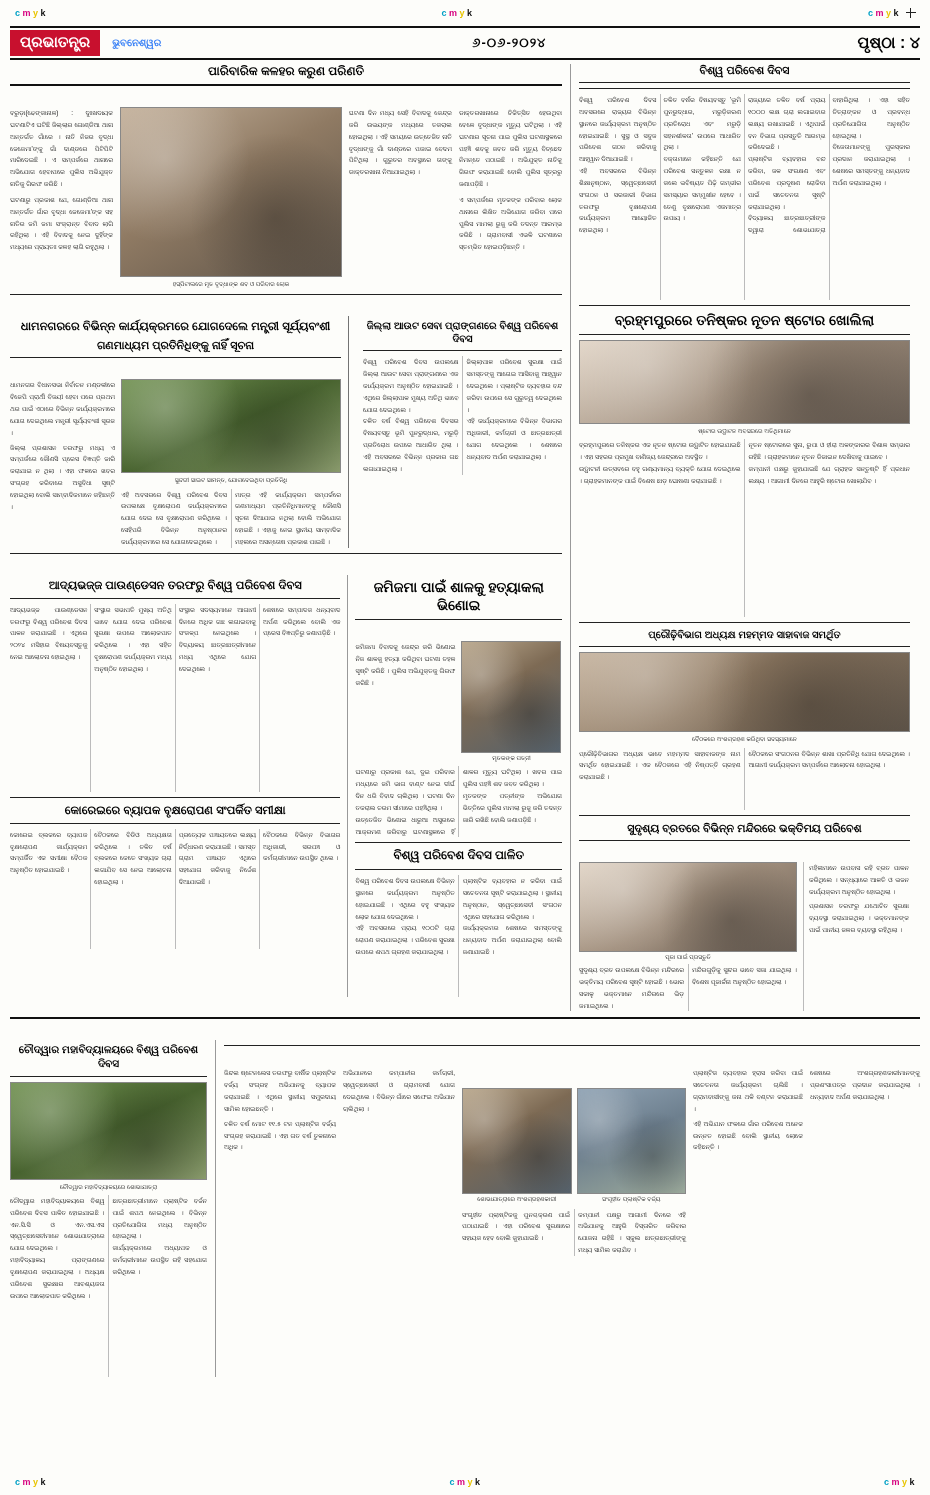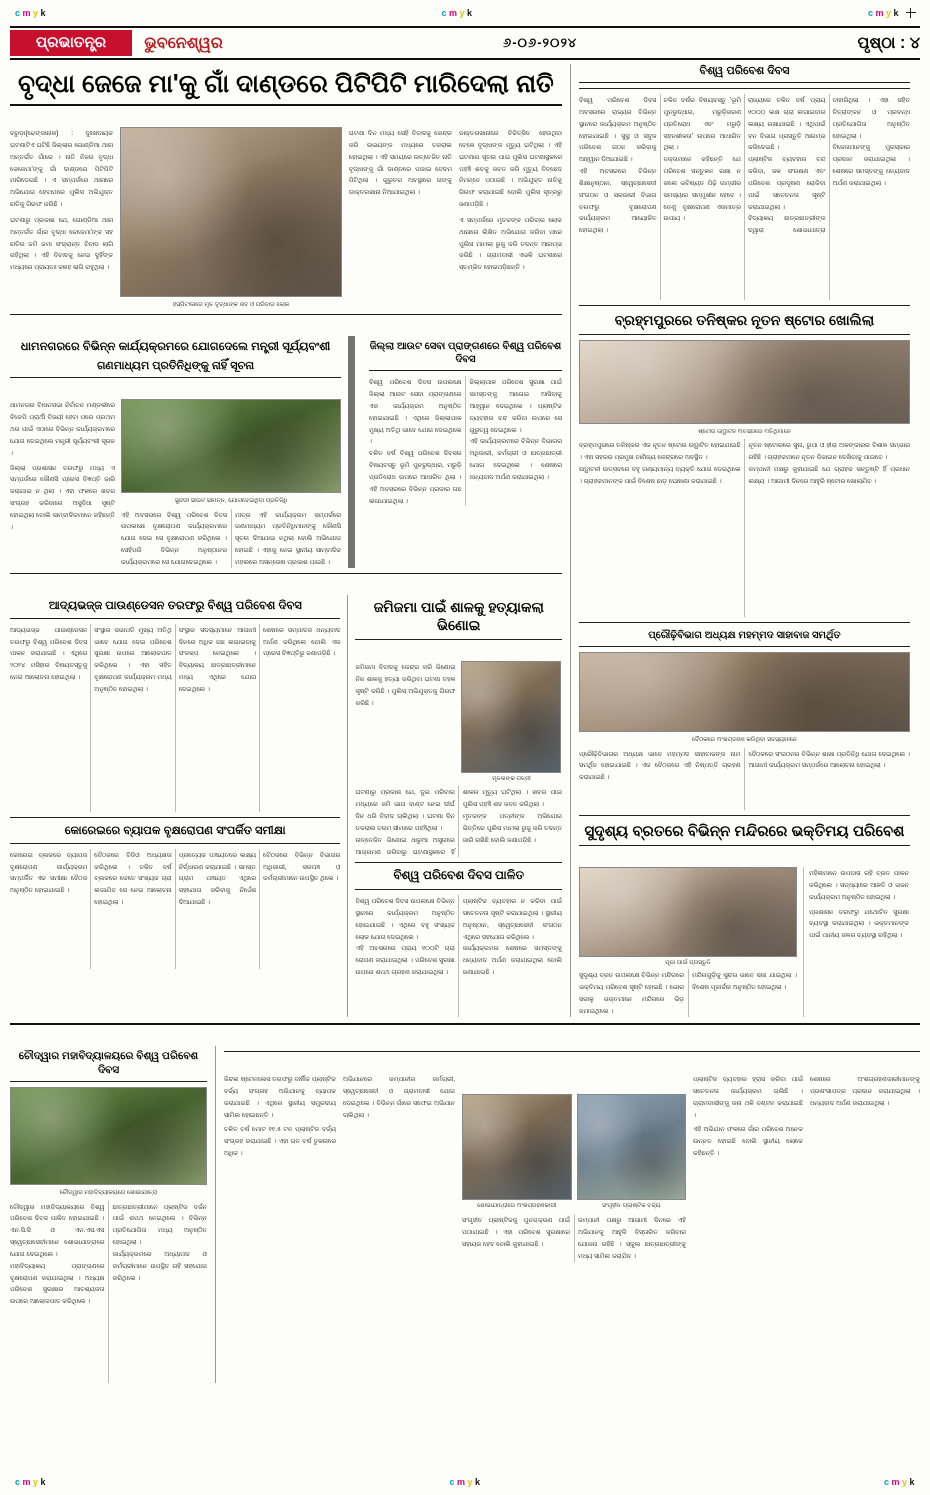--- a/index.html
+++ b/index.html
@@ -22,23 +22,23 @@
   .crop:before{left:4px;top:0;width:1px;height:10px;}
   .crop:after{top:4px;left:0;height:1px;width:10px;}
 
   .masthead{
     position:absolute;top:26px;left:10px;right:10px;height:34px;
     border-top:2px solid #111;border-bottom:2px solid #111;
     display:flex;align-items:center;box-sizing:border-box;
   }
   .logo{
     background:#c8102e;color:#fff;font-weight:bold;font-size:15px;
-    padding:3px 26px 5px;margin-right:12px;letter-spacing:0px;
-  }
-  .mh-city{color:#b91c1c;font-size:16px;font-weight:bold;}
+    padding:3px 10px 5px;margin-right:12px;letter-spacing:0px;
+  }
+  .mh-city{color:#3b82f6;font-size:10px;font-weight:bold;}
   .mh-date{flex:1;text-align:center;font-size:13px;font-weight:bold;letter-spacing:1px;}
   .mh-page{font-size:16px;font-weight:bold;}
 
   .content{position:absolute;top:64px;left:10px;right:10px;bottom:26px;}
   .kicker{font-size:11px;text-align:center;font-weight:bold;margin-bottom:2px;}
   .body-txt{
     font-size:6.4px;line-height:1.85;text-align:justify;color:#1a1a1a;
     word-break:break-word;hyphens:auto;
   }
   .cap{font-size:6px;line-height:1.7;text-align:justify;color:#222;}
@@ -115,21 +115,21 @@
     <div class="mh-date">୬-୦୬-୨୦୨୪</div>
     <div class="mh-page">ପୃଷ୍ଠା : ୪</div>
   </div>
 
   <div class="content">
 
     <div class="top-wrap">
 
       <div class="lead">
 
-        <div class="lead-hl">ବୃଦ୍ଧା ଜେଜେ ମା'କୁ ଗାଁ ଦାଣ୍ଡରେ ପିଟିପିଟି ମାରିଦେଲା ନାତି</div>
+        <div class="lead-kicker">ପାରିବାରିକ କଳହର କରୁଣ ପରିଣତି</div>
         <div class="rule-thick"></div>
 
         <div class="flexrow" style="gap:7px;">
           <div style="width:106px;">
             <div class="body-txt">ବରୁଡ଼ା(ଢେଙ୍କାନାଳ) : ଦୁଃଖଦାୟକ ଘଟଣାଟିଏ ଘଟିଛି ଜିଲ୍ଲାର ଗୋଣ୍ଡିଆ ଥାନା ଅନ୍ତର୍ଗତ ଗାଁରେ । ନାତି ନିଜର ବୃଦ୍ଧା ଜେଜେମା'ଙ୍କୁ ଗାଁ ଦାଣ୍ଡରେ ପିଟିପିଟି ମାରିଦେଇଛି । ଏ ସମ୍ପର୍କରେ ଥାନାରେ ଅଭିଯୋଗ ହେବାପରେ ପୁଲିସ ଅଭିଯୁକ୍ତ ନାତିକୁ ଗିରଫ କରିଛି ।</div>
             <div class="body-txt" style="margin-top:4px;">ଘଟଣାରୁ ପ୍ରକାଶ ଯେ, ଗୋଣ୍ଡିଆ ଥାନା ଅନ୍ତର୍ଗତ ଗାଁର ବୃଦ୍ଧା ଜେଜେମା'ଙ୍କ ସହ ନାତିର ଜମି ଜମା ସଂକ୍ରାନ୍ତ ବିବାଦ ଲାଗି ରହିଥିଲା । ଏହି ବିବାଦକୁ ନେଇ ଦୁହିଁଙ୍କ ମଧ୍ୟରେ ପ୍ରାୟତଃ କଳହ ଲାଗି ରହୁଥିଲା ।</div>
           </div>
           <div style="width:228px;">
             <div class="photo indoor" style="height:168px;"></div>
             <div class="cap" style="margin-top:2px;text-align:center;">ହସ୍ପିଟାଲରେ ମୃତ ବୃଦ୍ଧାଙ୍କ ଶବ ଓ ପରିବାର ଲୋକ</div>
@@ -160,21 +160,21 @@
                 <div class="photo green" style="height:92px;"></div>
                 <div class="cap" style="margin-top:2px;text-align:center;">ସୁନ୍ଦରୀ ସାଇଟ ସାମନ୍ତ, ଯୋଗଦେଇଥିବା ପ୍ରତିନିଧି</div>
                 <div class="cols2" style="margin-top:3px;">
                   <div class="body-txt">ଏହି ଅବସରରେ ବିଶ୍ୱ ପରିବେଶ ଦିବସ ଉପଲକ୍ଷେ ବୃକ୍ଷରୋପଣ କାର୍ଯ୍ୟକ୍ରମରେ ଯୋଗ ଦେଇ ସେ ବୃକ୍ଷରୋପଣ କରିଥିଲେ । ସେହିପରି ବିଭିନ୍ନ ଅନୁଷ୍ଠାନର କାର୍ଯ୍ୟକ୍ରମରେ ସେ ଯୋଗଦେଇଥିଲେ ।</div>
                   <div class="body-txt">ମାତ୍ର ଏହି କାର୍ଯ୍ୟକ୍ରମ ସମ୍ପର୍କରେ ଗଣମାଧ୍ୟମ ପ୍ରତିନିଧିମାନଙ୍କୁ କୌଣସି ସୂଚନା ଦିଆଯାଇ ନଥିଲା ବୋଲି ଅଭିଯୋଗ ହୋଇଛି । ଏହାକୁ ନେଇ ସ୍ଥାନୀୟ ସାମ୍ବାଦିକ ମହଲରେ ଅସନ୍ତୋଷ ପ୍ରକାଶ ପାଇଛି ।</div>
                 </div>
               </div>
             </div>
           </div>
 
-          <div style="width:210px;border-left:7px solid #737373;padding-left:14px;">
+          <div style="width:210px;border-left:1px solid #737373;padding-left:14px;">
             <div class="sub-hl" style="font-size:10px;">ଜିଲ୍ଲା ଆଉଟ ସେବା ପ୍ରାଙ୍ଗଣରେ ବିଶ୍ୱ ପରିବେଶ ଦିବସ</div>
             <div class="rule"></div>
             <div class="cols2">
               <div class="body-txt">ବିଶ୍ୱ ପରିବେଶ ଦିବସ ଉପଲକ୍ଷେ ଜିଲ୍ଲା ଆଉଟ ସେବା ପ୍ରାଙ୍ଗଣରେ ଏକ କାର୍ଯ୍ୟକ୍ରମ ଅନୁଷ୍ଠିତ ହୋଇଯାଇଛି । ଏଥିରେ ଜିଲ୍ଲାପାଳ ମୁଖ୍ୟ ଅତିଥି ଭାବେ ଯୋଗ ଦେଇଥିଲେ ।</div>
               <div class="body-txt">ଚଳିତ ବର୍ଷ ବିଶ୍ୱ ପରିବେଶ ଦିବସର ବିଷୟବସ୍ତୁ ଭୂମି ପୁନରୁଦ୍ଧାର, ମରୁଡ଼ି ପ୍ରତିରୋଧ ଉପରେ ଆଧାରିତ ଥିଲା । ଏହି ଅବସରରେ ବିଭିନ୍ନ ପ୍ରକାର ଗଛ ଲଗାଯାଇଥିଲା ।</div>
               <div class="body-txt">ଜିଲ୍ଲାପାଳ ପରିବେଶ ସୁରକ୍ଷା ପାଇଁ ସମସ୍ତଙ୍କୁ ଆଗେଇ ଆସିବାକୁ ଆହ୍ୱାନ ଦେଇଥିଲେ । ପ୍ଲାଷ୍ଟିକ ବ୍ୟବହାର ବନ୍ଦ କରିବା ଉପରେ ସେ ଗୁରୁତ୍ୱ ଦେଇଥିଲେ ।</div>
               <div class="body-txt">ଏହି କାର୍ଯ୍ୟକ୍ରମରେ ବିଭିନ୍ନ ବିଭାଗର ଅଧିକାରୀ, କର୍ମଚାରୀ ଓ ଛାତ୍ରଛାତ୍ରୀ ଯୋଗ ଦେଇଥିଲେ । ଶେଷରେ ଧନ୍ୟବାଦ ଅର୍ପଣ କରାଯାଇଥିଲା ।</div>
             </div>
           </div>
         </div>
@@ -265,21 +265,21 @@
         <div class="sub-hl" style="font-size:10px;">ପ୍ରୌଢ଼ିବିଭାଗ ଅଧ୍ୟକ୍ଷ ମହମ୍ମଦ ସାହାବାଜ ସମର୍ଥିତ</div>
         <div class="rule"></div>
         <div class="photo indoor" style="height:78px;"></div>
         <div class="cap" style="text-align:center;margin-top:2px;">ବୈଠକରେ ଅଂଶଗ୍ରହଣ କରିଥିବା ସଦସ୍ୟମାନେ</div>
         <div class="cols2" style="height:62px;margin-top:3px;">
           <div class="body-txt">ପ୍ରୌଢ଼ିବିଭାଗର ଅଧ୍ୟକ୍ଷ ଭାବେ ମହମ୍ମଦ ସାହାବାଜଙ୍କ ନାମ ସମର୍ଥିତ ହୋଇଯାଇଛି । ଏକ ବୈଠକରେ ଏହି ନିଷ୍ପତ୍ତି ଗ୍ରହଣ କରାଯାଇଛି ।</div>
           <div class="body-txt">ବୈଠକରେ ସଂଗଠନର ବିଭିନ୍ନ ଶାଖା ପ୍ରତିନିଧି ଯୋଗ ଦେଇଥିଲେ । ଆଗାମୀ କାର୍ଯ୍ୟକ୍ରମ ସମ୍ପର୍କରେ ଆଲୋଚନା ହୋଇଥିଲା ।</div>
         </div>
 
         <div class="rule"></div>
-        <div class="sub-hl" style="font-size:15px;">ସୁଦୃଶ୍ୟ ବ୍ରତରେ ବିଭିନ୍ନ ମନ୍ଦିରରେ ଭକ୍ତିମୟ ପରିବେଶ</div>
+        <div class="sub-hl" style="font-size:11px;">ସୁଦୃଶ୍ୟ ବ୍ରତରେ ବିଭିନ୍ନ ମନ୍ଦିରରେ ଭକ୍ତିମୟ ପରିବେଶ</div>
         <div class="rule"></div>
         <div class="flexrow" style="gap:6px;">
           <div style="width:218px;">
             <div class="photo stage" style="height:88px;"></div>
             <div class="cap" style="text-align:center;">ପୂଜା ପାଇଁ ପ୍ରସ୍ତୁତି</div>
             <div class="cols2" style="margin-top:2px;">
               <div class="body-txt">ସୁଦୃଶ୍ୟ ବ୍ରତ ଉପଲକ୍ଷେ ବିଭିନ୍ନ ମନ୍ଦିରରେ ଭକ୍ତିମୟ ପରିବେଶ ସୃଷ୍ଟି ହୋଇଛି । ଭୋର ସକାଳୁ ଭକ୍ତମାନେ ମନ୍ଦିରରେ ଭିଡ଼ ଜମାଇଥିଲେ ।</div>
               <div class="body-txt">ମନ୍ଦିରଗୁଡ଼ିକୁ ସୁନ୍ଦର ଭାବେ ସଜା ଯାଇଥିଲା । ବିଶେଷ ପୂଜାର୍ଚ୍ଚନା ଅନୁଷ୍ଠିତ ହୋଇଥିଲା ।</div>
             </div>
           </div>

